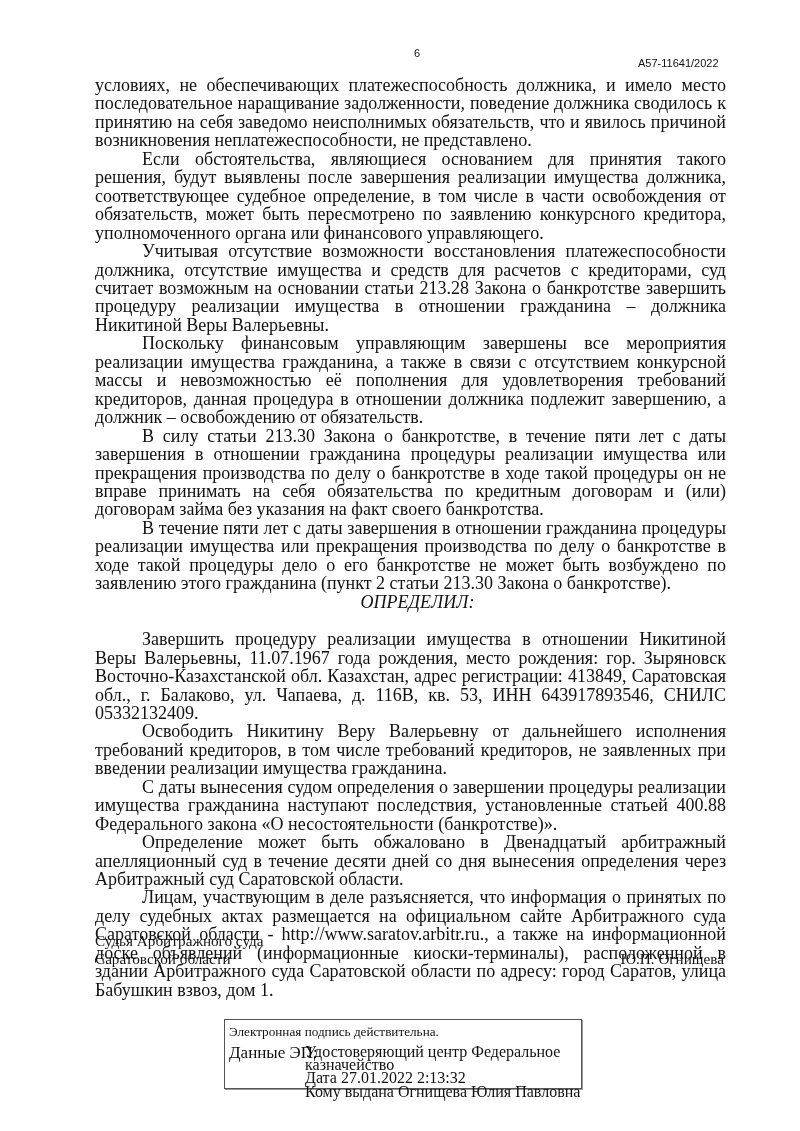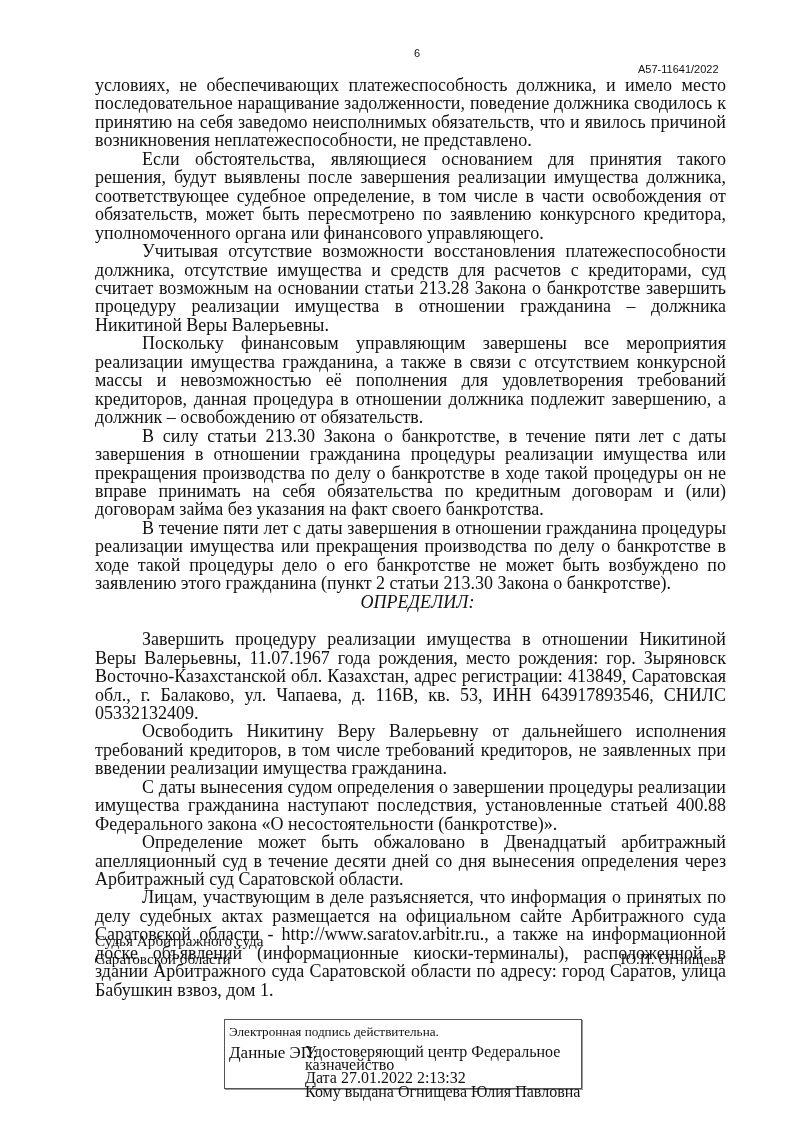--- a/index.html
+++ b/index.html
@@ -25,21 +25,21 @@
     font-size: 11px;
   }
   .page-number {
     position: absolute;
     left: 414px;
     top: 0;
   }
   .case-number {
     position: absolute;
     left: 638px;
-    top: 16px;
+    top: 10px;
   }
   .body-text {
     position: absolute;
     left: 95px;
     top: 76px;
     width: 631px;
     font-size: 18px;
     line-height: 18.45px;
   }
   .body-text p {

